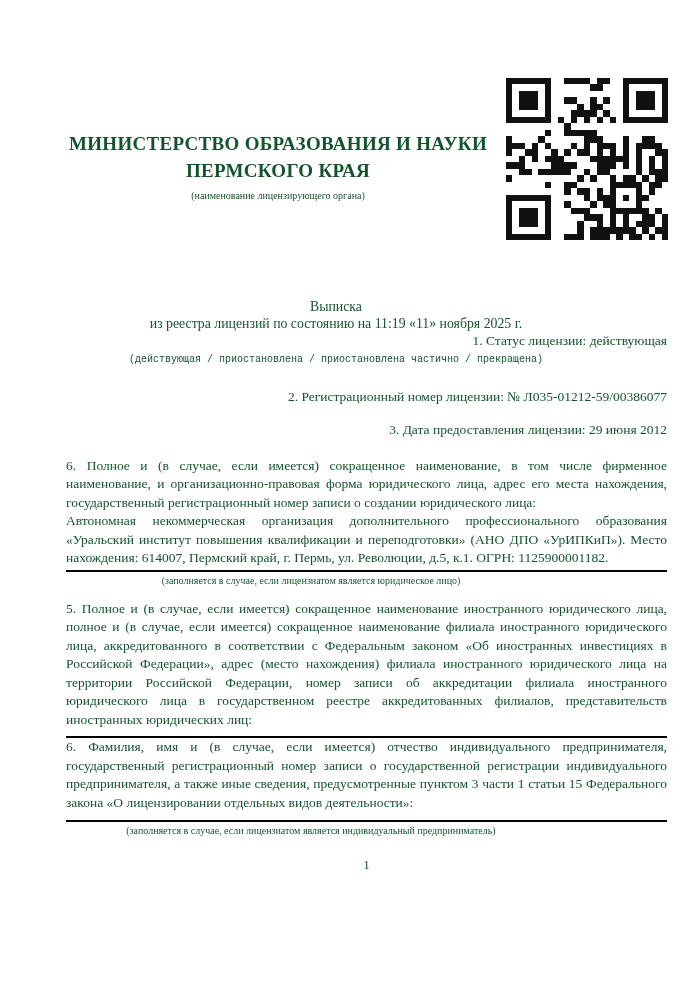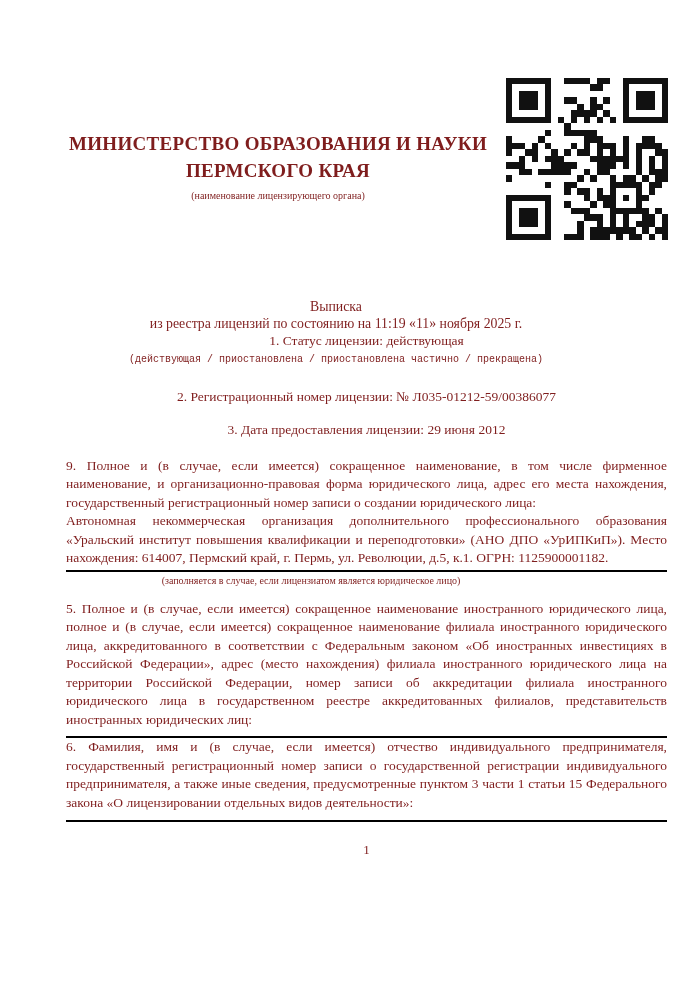--- a/index.html
+++ b/index.html
@@ -5,21 +5,21 @@
   html, body {
     margin: 0;
     padding: 0;
     background: #ffffff;
   }
   .page {
     position: relative;
     width: 700px;
     height: 989px;
     background: #ffffff;
-    color: #7f1d1d;
+    color: #14532d;
     font-family: "Liberation Serif", "DejaVu Serif", serif;
     overflow: hidden;
   }
 
   
   .header-block {
     position: absolute;
     left: 66px;
     top: 130px;
     width: 424px;
@@ -58,21 +58,21 @@
     line-height: 18.5px;
   }
 
   .doc-title {
     width: 540px;
     text-align: center;
     font-size: 13.8px;
     line-height: 17px;
   }
 
-  .item-line { text-align: center; font-family: Liberation Serif, serif; }
+  .item-line { text-align: right; font-family: Liberation Serif, serif; }
   .item-para { text-align: justify; }
 
   .small-caption {
     font-size: 10px;
     line-height: 13px;
     text-align: center;
   }
   .caption-wide   { width: 540px; margin-top: 2px; font-family: Liberation Mono, monospace; }
   .caption-narrow { width: 490px; margin-top: 2px; }
 
@@ -417,28 +417,29 @@
       <div>из реестра лицензий по состоянию на 11:19 «11» ноября 2025 г.</div>
     </div>
 
     <div class="item-line">1. Статус лицензии: действующая</div>
     <div class="small-caption caption-wide">(действующая / приостановлена / приостановлена частично / прекращена)</div>
 
     <div class="item-line mt-s2">2. Регистрационный номер лицензии: № Л035-01212-59/00386077</div>
 
     <div class="item-line mt-s3">3. Дата предоставления лицензии: 29 июня 2012</div>
 
-    <div class="item-para mt-s4">9. Полное и (в случае, если имеется) сокращенное наименование, в том числе фирменное наименование, и организационно-правовая форма юридического лица, адрес его места нахождения, государственный регистрационный номер записи о создании юридического лица:</div>
+    <div class="item-para mt-s4">6. Полное и (в случае, если имеется) сокращенное наименование, в том числе фирменное наименование, и организационно-правовая форма юридического лица, адрес его места нахождения, государственный регистрационный номер записи о создании юридического лица:</div>
     <div class="item-para">Автономная некоммерческая организация дополнительного профессионального образования «Уральский институт повышения квалификации и переподготовки» (АНО ДПО «УрИПКиП»). Место нахождения: 614007, Пермский край, г. Пермь, ул. Революции, д.5, к.1. ОГРН: 1125900001182.</div>
     <div class="sep-line sep-s4"></div>
     <div class="small-caption caption-narrow">(заполняется в случае, если лицензиатом является юридическое лицо)</div>
 
     <div class="item-para mt-s5">5. Полное и (в случае, если имеется) сокращенное наименование иностранного юридического лица, полное и (в случае, если имеется) сокращенное наименование филиала иностранного юридического лица, аккредитованного в соответствии с Федеральным законом «Об иностранных инвестициях в Российской Федерации», адрес (место нахождения) филиала иностранного юридического лица на территории Российской Федерации, номер записи об аккредитации филиала иностранного юридического лица в государственном реестре аккредитованных филиалов, представительств иностранных юридических лиц:</div>
     <div class="sep-line sep-s5"></div>
 
     <div class="item-para mt-s6">6. Фамилия, имя и (в случае, если имеется) отчество индивидуального предпринимателя, государственный регистрационный номер записи о государственной регистрации индивидуального предпринимателя, а также иные сведения, предусмотренные пунктом 3 части 1 статьи 15 Федерального закона «О лицензировании отдельных видов деятельности»:</div>
     <div class="sep-line sep-s6"></div>
+    <div class="small-caption caption-narrow">(заполняется в случае, если лицензиатом является индивидуальный предприниматель)</div>
 
 
     <div class="page-number">1</div>
 
   </div>
 </div>
 
 </body></html>

